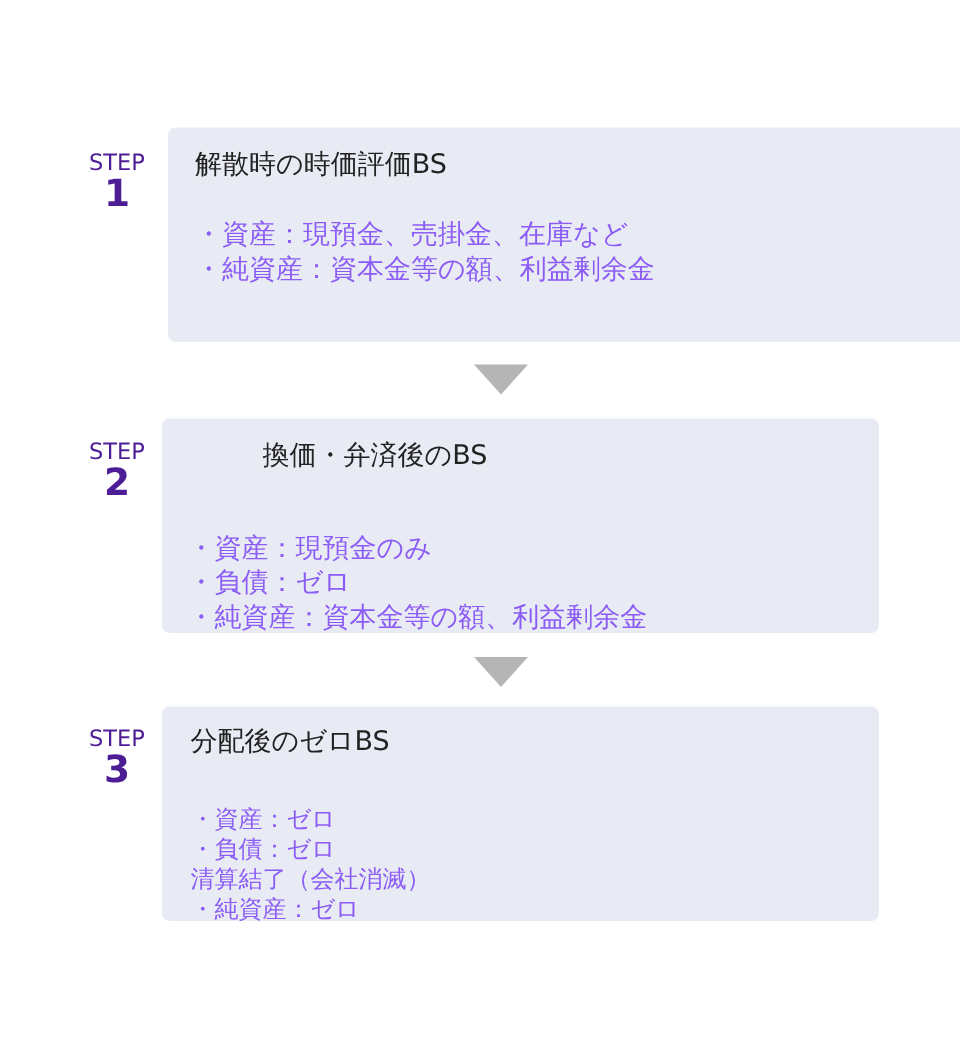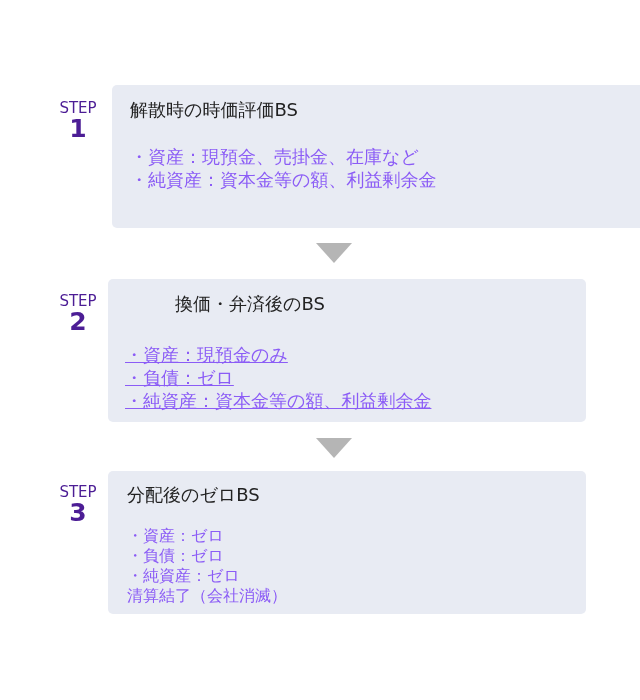--- a/index.html
+++ b/index.html
@@ -32,34 +32,34 @@
 </div>
 
 <div class="arrow" style="left:316px; top:243px;"></div>
 
 <div class="step-label" style="left:48px; top:293px;">
   <span class="step-word">STEP</span>
   <span class="step-num">2</span>
 </div>
 <div class="box" style="left:108px; top:279px; width:478px; height:143px;">
   <div class="box-title" style="left:27px; top:15px;margin-left:40px;">換価・弁済後のBS</div>
-  <div class="box-lines" style="left:17px; top:64px; font-size:18px; line-height:23px;text-decoration:underline;">
+  <div class="box-lines" style="left:17px; top:75px; font-size:18px; line-height:23px;">
     <div>・資産：現預金のみ</div>
     <div>・負債：ゼロ</div>
     <div>・純資産：資本金等の額、利益剰余金</div>
   </div>
 </div>
 
 <div class="arrow" style="left:316px; top:438px;"></div>
 
 <div class="step-label" style="left:48px; top:484px;">
   <span class="step-word">STEP</span>
   <span class="step-num">3</span>
 </div>
 <div class="box" style="left:108px; top:471px; width:478px; height:143px;">
   <div class="box-title" style="left:19px; top:14px;">分配後のゼロBS</div>
-  <div class="box-lines" style="left:19px; top:55px; font-size:16px; line-height:20px;">
+  <div class="box-lines" style="left:19px; top:65px; font-size:16px; line-height:20px;">
     <div>・資産：ゼロ</div>
     <div>・負債：ゼロ</div>
+    <div>清算結了（会社消滅）</div>
     <div>・純資産：ゼロ</div>
-    <div>清算結了（会社消滅）</div>
   </div>
 </div>
 
 </body></html>

